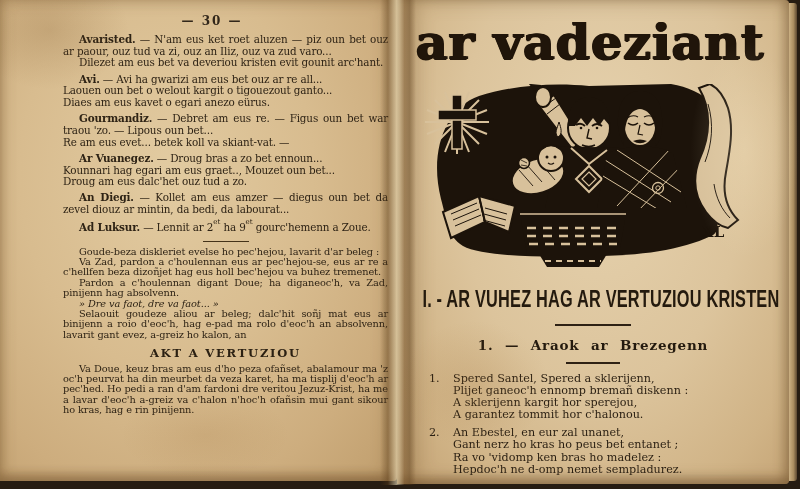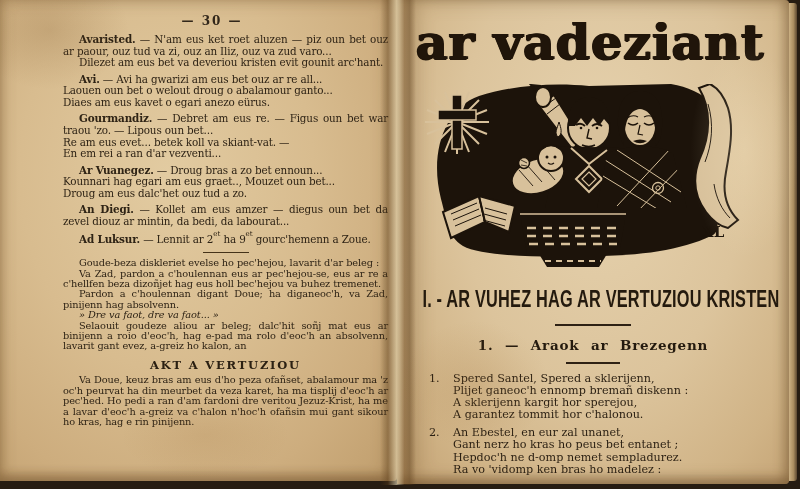--- a/index.html
+++ b/index.html
@@ -57,25 +57,24 @@
 
 <div class="scene">
 
   <div class="page page-left">
     <div class="pgnum">— 30 —</div>
     <div class="lcontent">
       <div class="blk-a">
         <p class="ind"><b>Avaristed.</b><span> — N'am eus ket roet aluzen — piz oun bet ouz ar paour, ouz tud va zi, ouz an Iliz, ouz va zud varo...</span></p>
         <p class="ind"><span>Dilezet am eus bet va deveriou kristen evit gounit arc'hant.</span></p>
         <p class="ind sec"><b>Avi.</b><span> — Avi ha gwarizi am eus bet ouz ar re all...</span></p>
-        <p><span>Laouen oun bet o welout droug o abalamour ganto...</span></p>
+        <p><span>Laouen oun bet o welout kargit o tigouezout ganto...</span></p>
         <p><span>Diaes am eus kavet o egari anezo eürus.</span></p>
         <p class="ind sec"><b>Gourmandiz.</b><span> — Debret am eus re. — Figus oun bet war traou 'zo. — Lipous oun bet...</span></p>
         <p><span>Re am eus evet... betek koll va skiant-vat. —</span></p>
-        <p><span>En em rei a ran d'ar vezventi...</span></p>
         <p class="ind sec"><b>Ar Vuanegez.</b><span> — Droug bras a zo bet ennoun...</span></p>
         <p><span>Kounnari hag egari am eus graet.., Mouzet oun bet...</span></p>
         <p><span>Droug am eus dalc'het ouz tud a zo.</span></p>
         <p class="ind sec"><b>An Diegi.</b><span> — Kollet am eus amzer — diegus oun bet da zevel diouz ar mintin, da bedi, da labourat...</span></p>
         <p class="ind sec"><b>Ad Luksur.</b><span> — Lennit ar 2</span><sup class="et">et</sup><span> ha 9</span><sup class="et">et</sup><span> gourc'hemenn a Zoue.</span></p>
       </div>
       <div class="hr-s"></div>
       <div class="blk-b">
         <p class="ind"><span>Goude-beza diskleriet evelse ho pec'hejou, lavarit d'ar beleg :</span></p>
         <p class="ind"><span>Va Zad, pardon a c'houlennan eus ar pec'hejou-se, eus ar re a c'hellfen beza dizoñjet hag eus holl bec'hejou va buhez tremenet.</span></p>
@@ -202,22 +201,22 @@
           <div>Plijet ganeoc'h ennomp bremañ diskenn :</div>
           <div>A sklerijenn kargit hor sperejou,</div>
           <div>A garantez tommit hor c'halonou.</div>
         </div>
       </div>
       <div class="verse">
         <div class="vnum">2.</div>
         <div class="vlines">
           <div>An Ebestel, en eur zal unanet,</div>
           <div>Gant nerz ho kras ho peus bet entanet ;</div>
+          <div>Ra vo 'vidomp ken bras ho madelez :</div>
           <div>Hepdoc'h ne d-omp nemet sempladurez.</div>
-          <div>Ra vo 'vidomp ken bras ho madelez :</div>
         </div>
       </div>
     </div>
   </div>
 
   <div class="gutter"></div>
   <div class="page-stack"></div>
   <div class="spot" style="left:400px;top:320px;width:150px;height:130px;background:radial-gradient(ellipse, rgba(150,100,40,.14), rgba(150,100,40,0) 70%);"></div>
   <div class="spot" style="left:120px;top:390px;width:170px;height:90px;background:radial-gradient(ellipse, rgba(145,95,40,.12), rgba(145,95,40,0) 70%);"></div>
   <div class="spot" style="left:-30px;top:-30px;width:160px;height:120px;background:radial-gradient(ellipse, rgba(120,80,35,.20), rgba(120,80,35,0) 70%);"></div>

